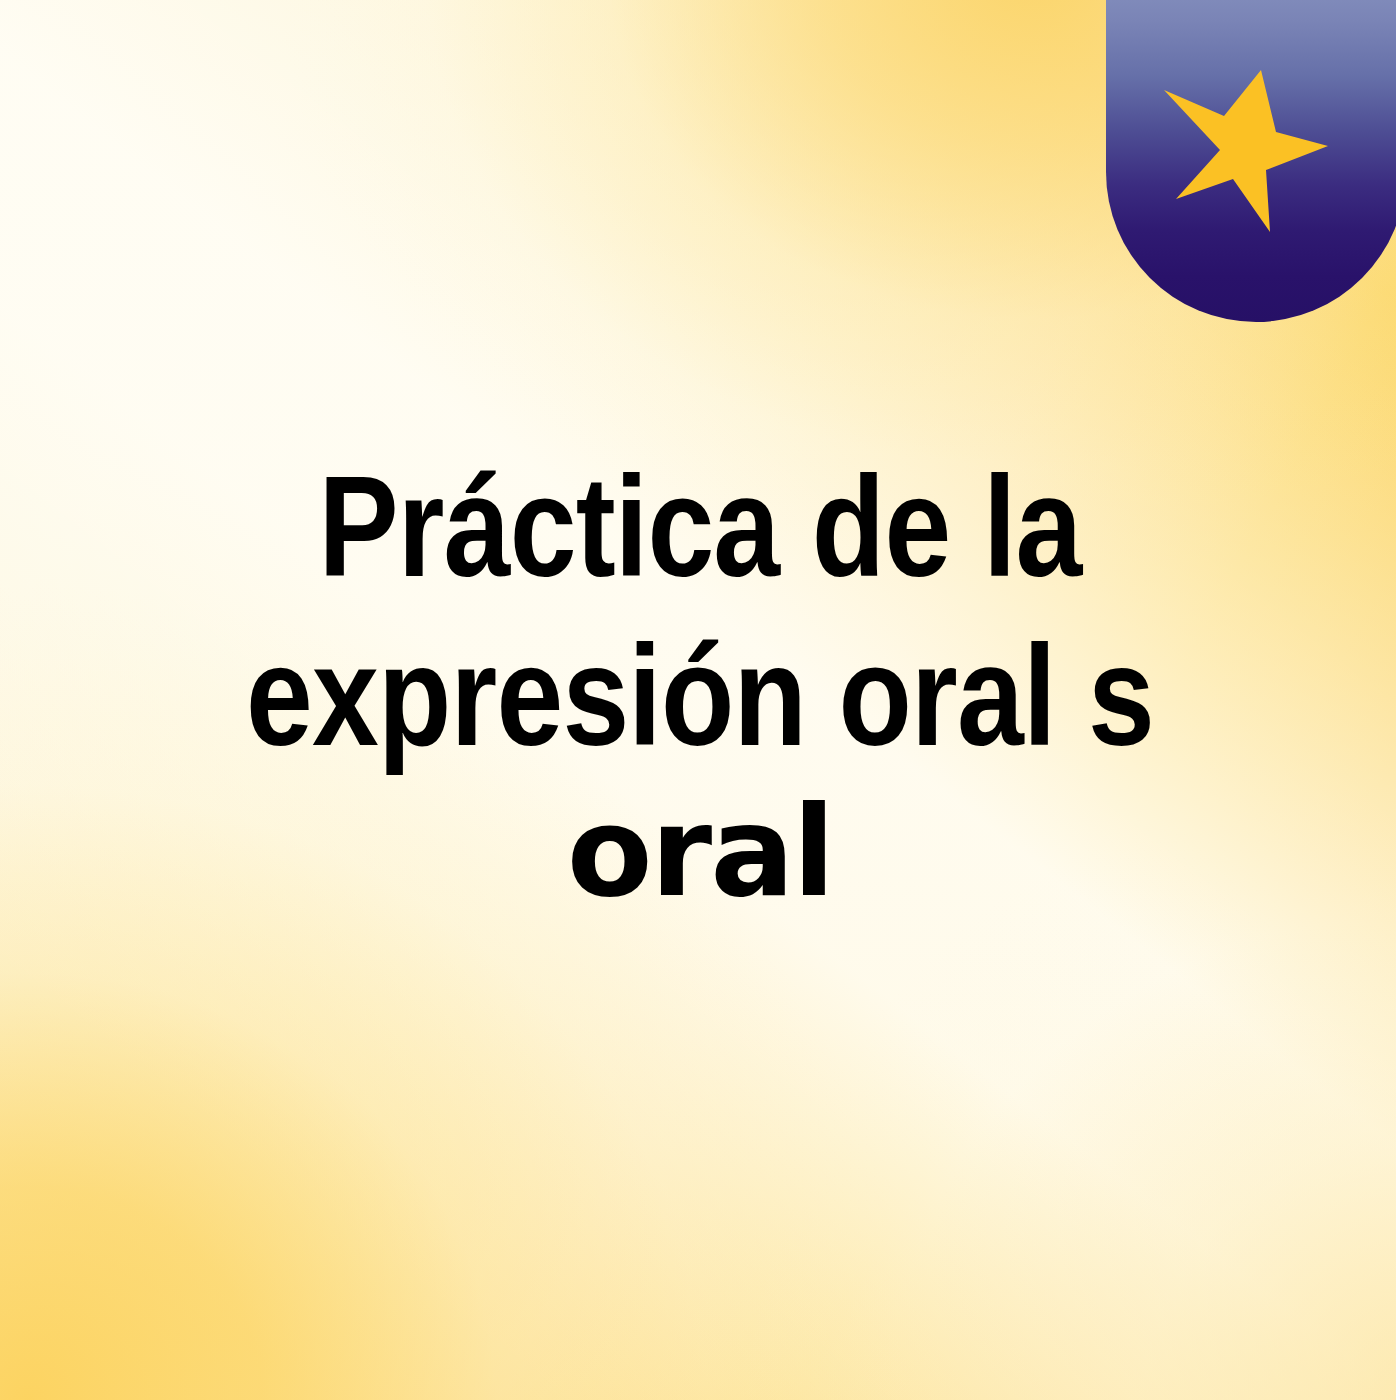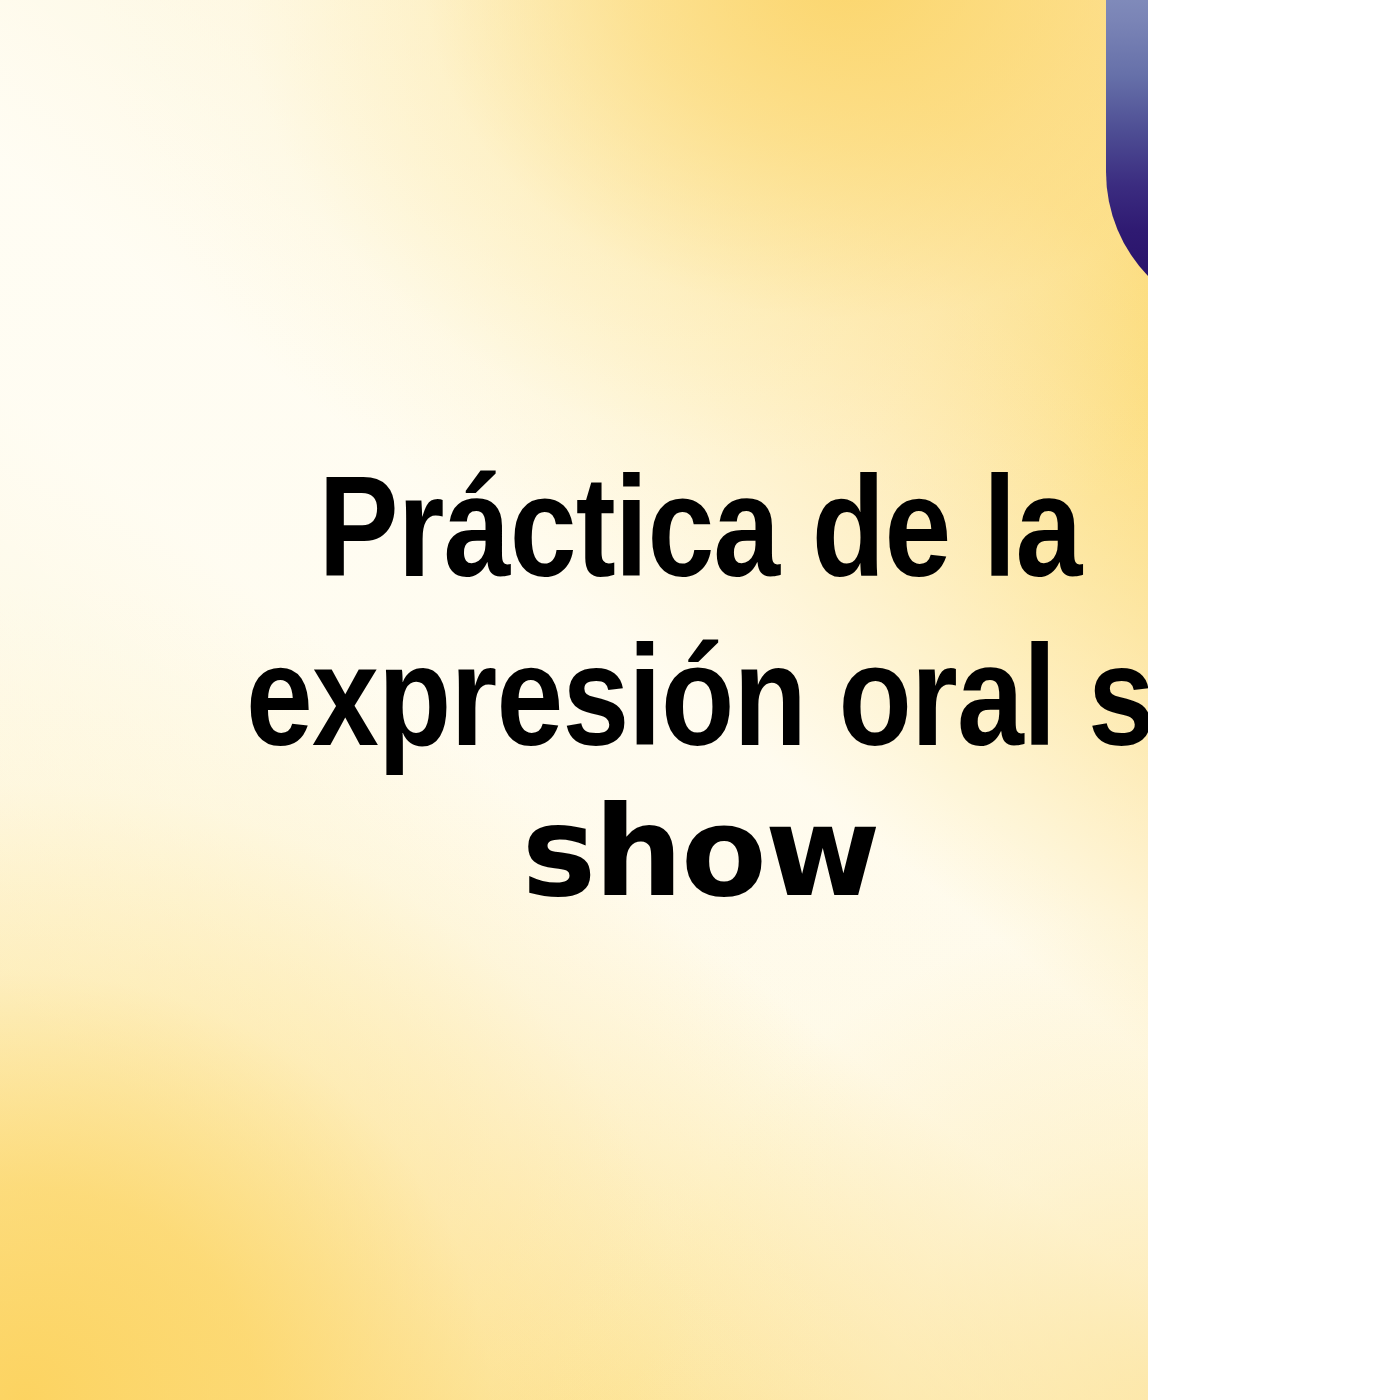--- a/index.html
+++ b/index.html
@@ -9,21 +9,21 @@
   }
   body {
     width: 1400px;
     height: 1400px;
     overflow: hidden;
     font-family: "Liberation Sans", sans-serif;
   }
 
   #slide {
     position: relative;
-    width: 1148px;
+    width: 1396px;
     height: 1400px;
     overflow: hidden;
     background-color: #5eead4;
   }
 
   
   .bg-layer {
     position: absolute;
     inset: 0;
     pointer-events: none;
@@ -151,16 +151,16 @@
 
   <div class="badge">
     <svg class="badge-star" viewBox="0 0 170 170" xmlns="http://www.w3.org/2000/svg">
       <polygon points="103,6 118,68 170,82 108,106 112,168 75,115 18,135 62,86 6,26 66,52" fill="#fbc124"></polygon>
     </svg>
   </div>
 
   <div class="title-block">
     <span class="title-line title-line-1">Práctica de la</span>
     <span class="title-line title-line-2">expresión oral s</span>
-    <span class="title-line title-line-3">show</span>
+    <span class="title-line title-line-3">oral</span>
   </div>
 
 </div>
 
 </body></html>

